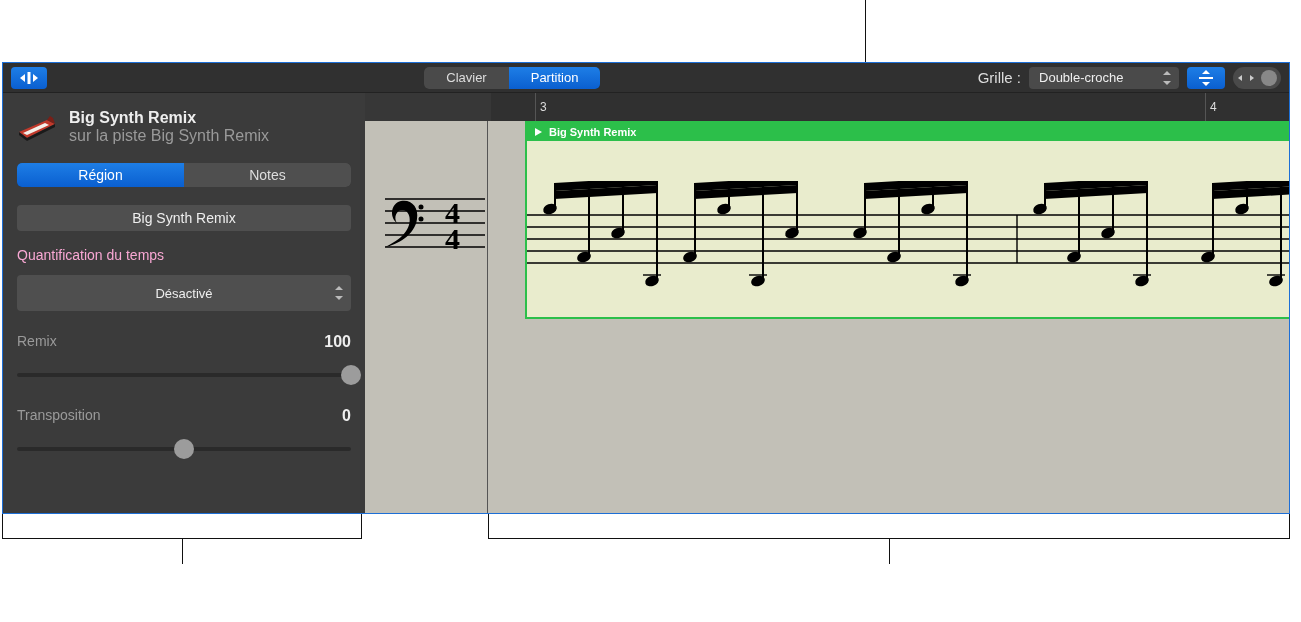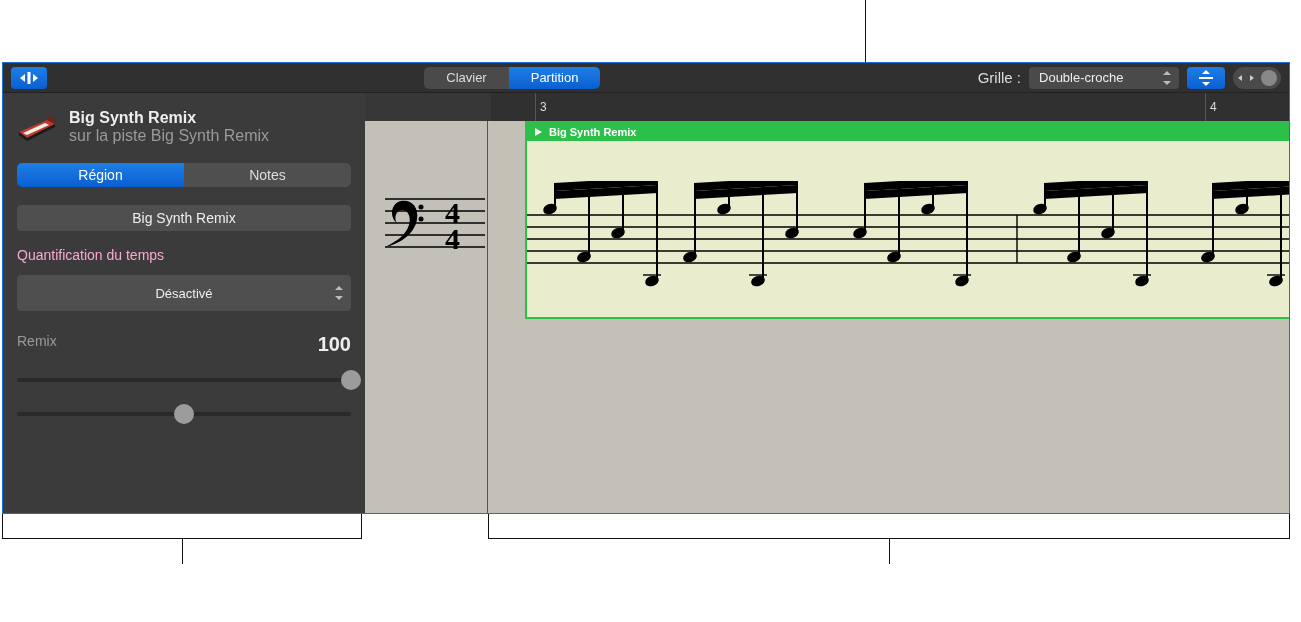--- a/index.html
+++ b/index.html
@@ -199,21 +199,21 @@
 
   .field-label { color: #f9a8d4; font-size: 14px; margin-top: 8px;}
   .select {
     height: 36px; background: #4f4f4f; border-radius: 4px;
     display: flex; align-items: center; justify-content: center;
     color: #eee; position: relative;
     margin-top: 4px;
   }
 
   .row { display: flex; justify-content: space-between; color: #9a9a9a; font-size: 14px; margin-top: 14px;}
-  .row .val { color: #eee; font-weight: 600; font-size: 20px;}
+  .row .val { color: #eee; font-weight: 600; font-size: 16px;}
   .slider {
     position: relative; height: 20px; margin-top: 6px;
   }
   .slider-track {
     position: absolute; left: 0; right: 0; top: 8px; height: 4px;
     background: #2a2a2a; border-radius: 2px;
   }
   .slider-thumb {
     position: absolute; top: 0; width: 20px; height: 20px;
     background: #9c9c9c; border-radius: 50%;
@@ -360,20 +360,24 @@
 
       <div class="row">
         <span>Remix</span>
         <span class="val">100</span>
       </div>
       <div class="slider">
         <div class="slider-track"></div>
         <div class="slider-thumb" style="left: 100%;"></div>
       </div>
 
+      <div class="row">
+        <span>Transposition</span>
+        <span class="val">0</span>
+      </div>
       <div class="slider">
         <div class="slider-track"></div>
         <div class="slider-thumb" style="left: 50%;"></div>
       </div>
     </div>
 
     <div class="score-wrap">
       <div class="ruler">
         <div class="left-cap"></div>
         <div class="tick" style="left:170px"><span>3</span></div>

